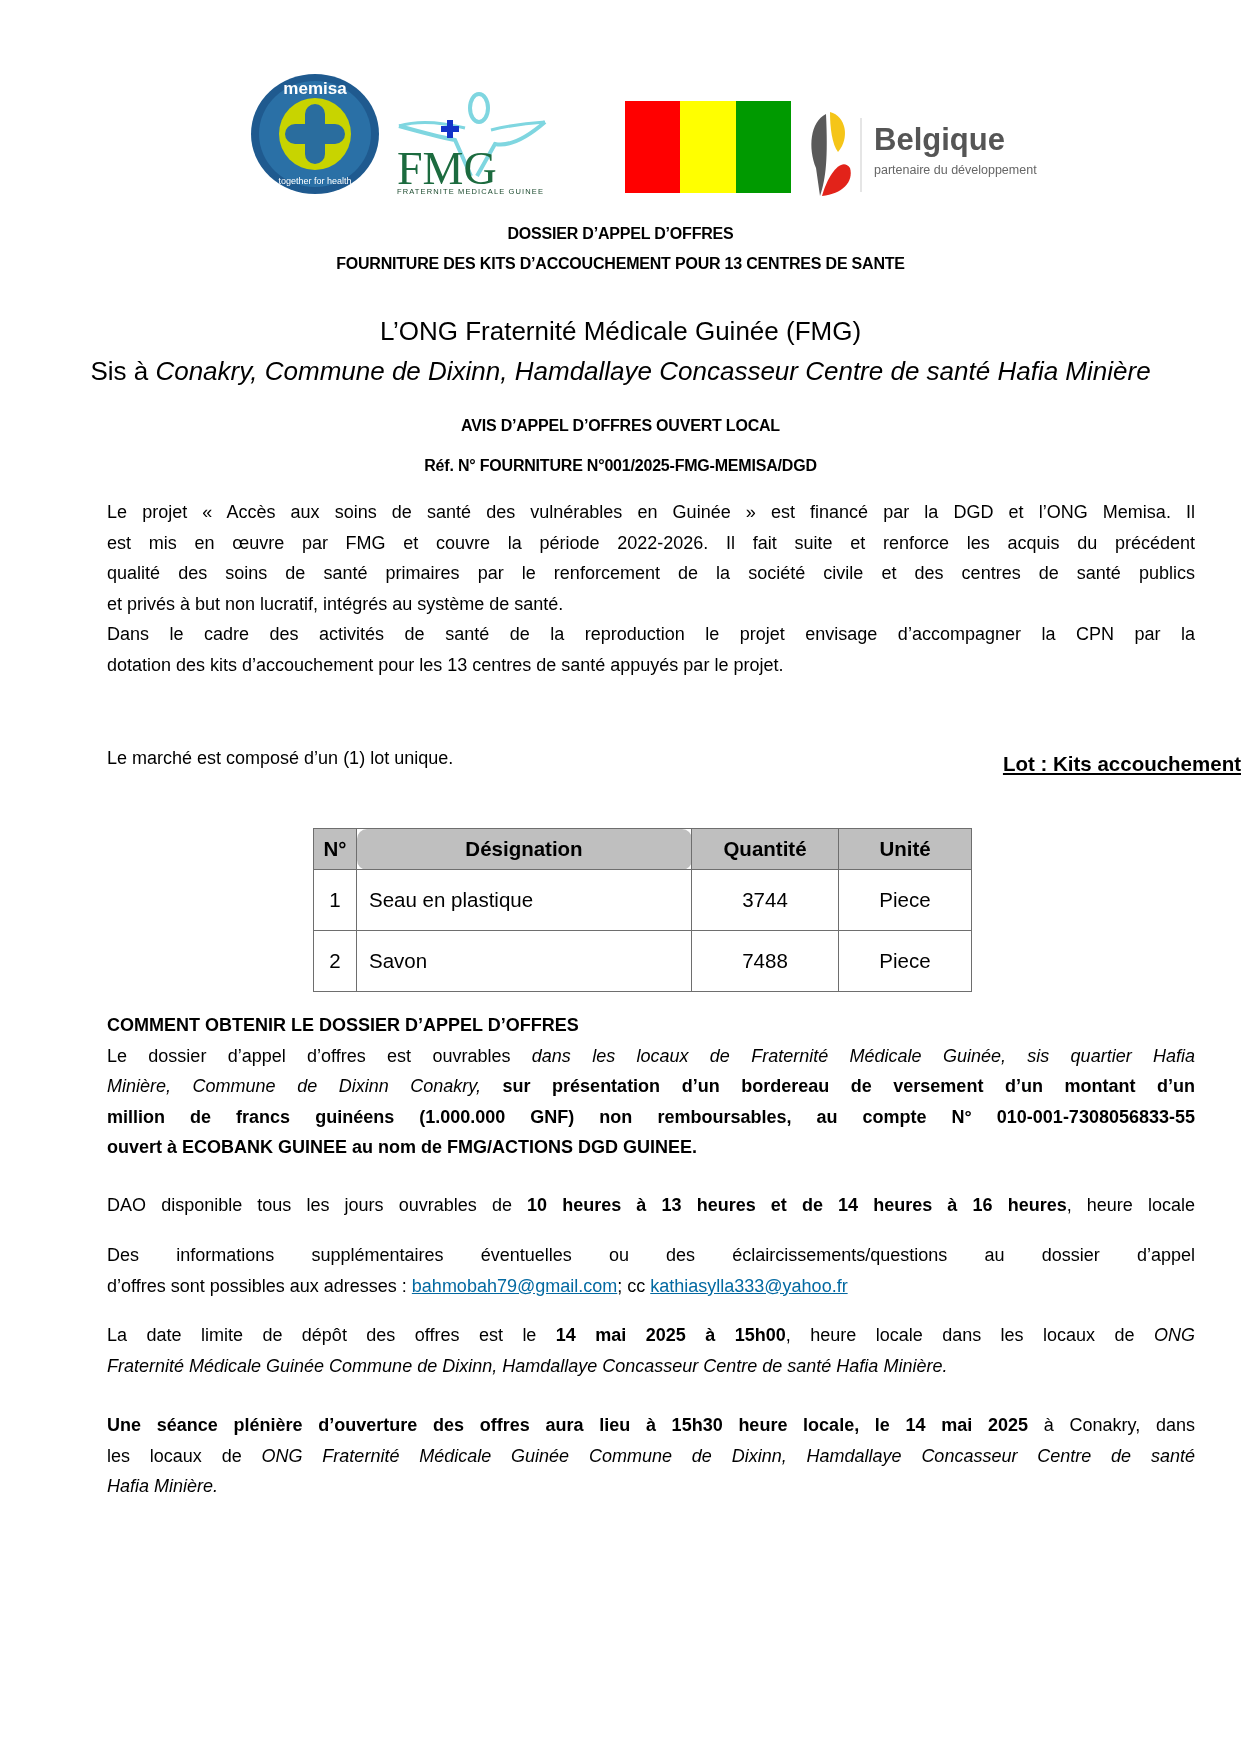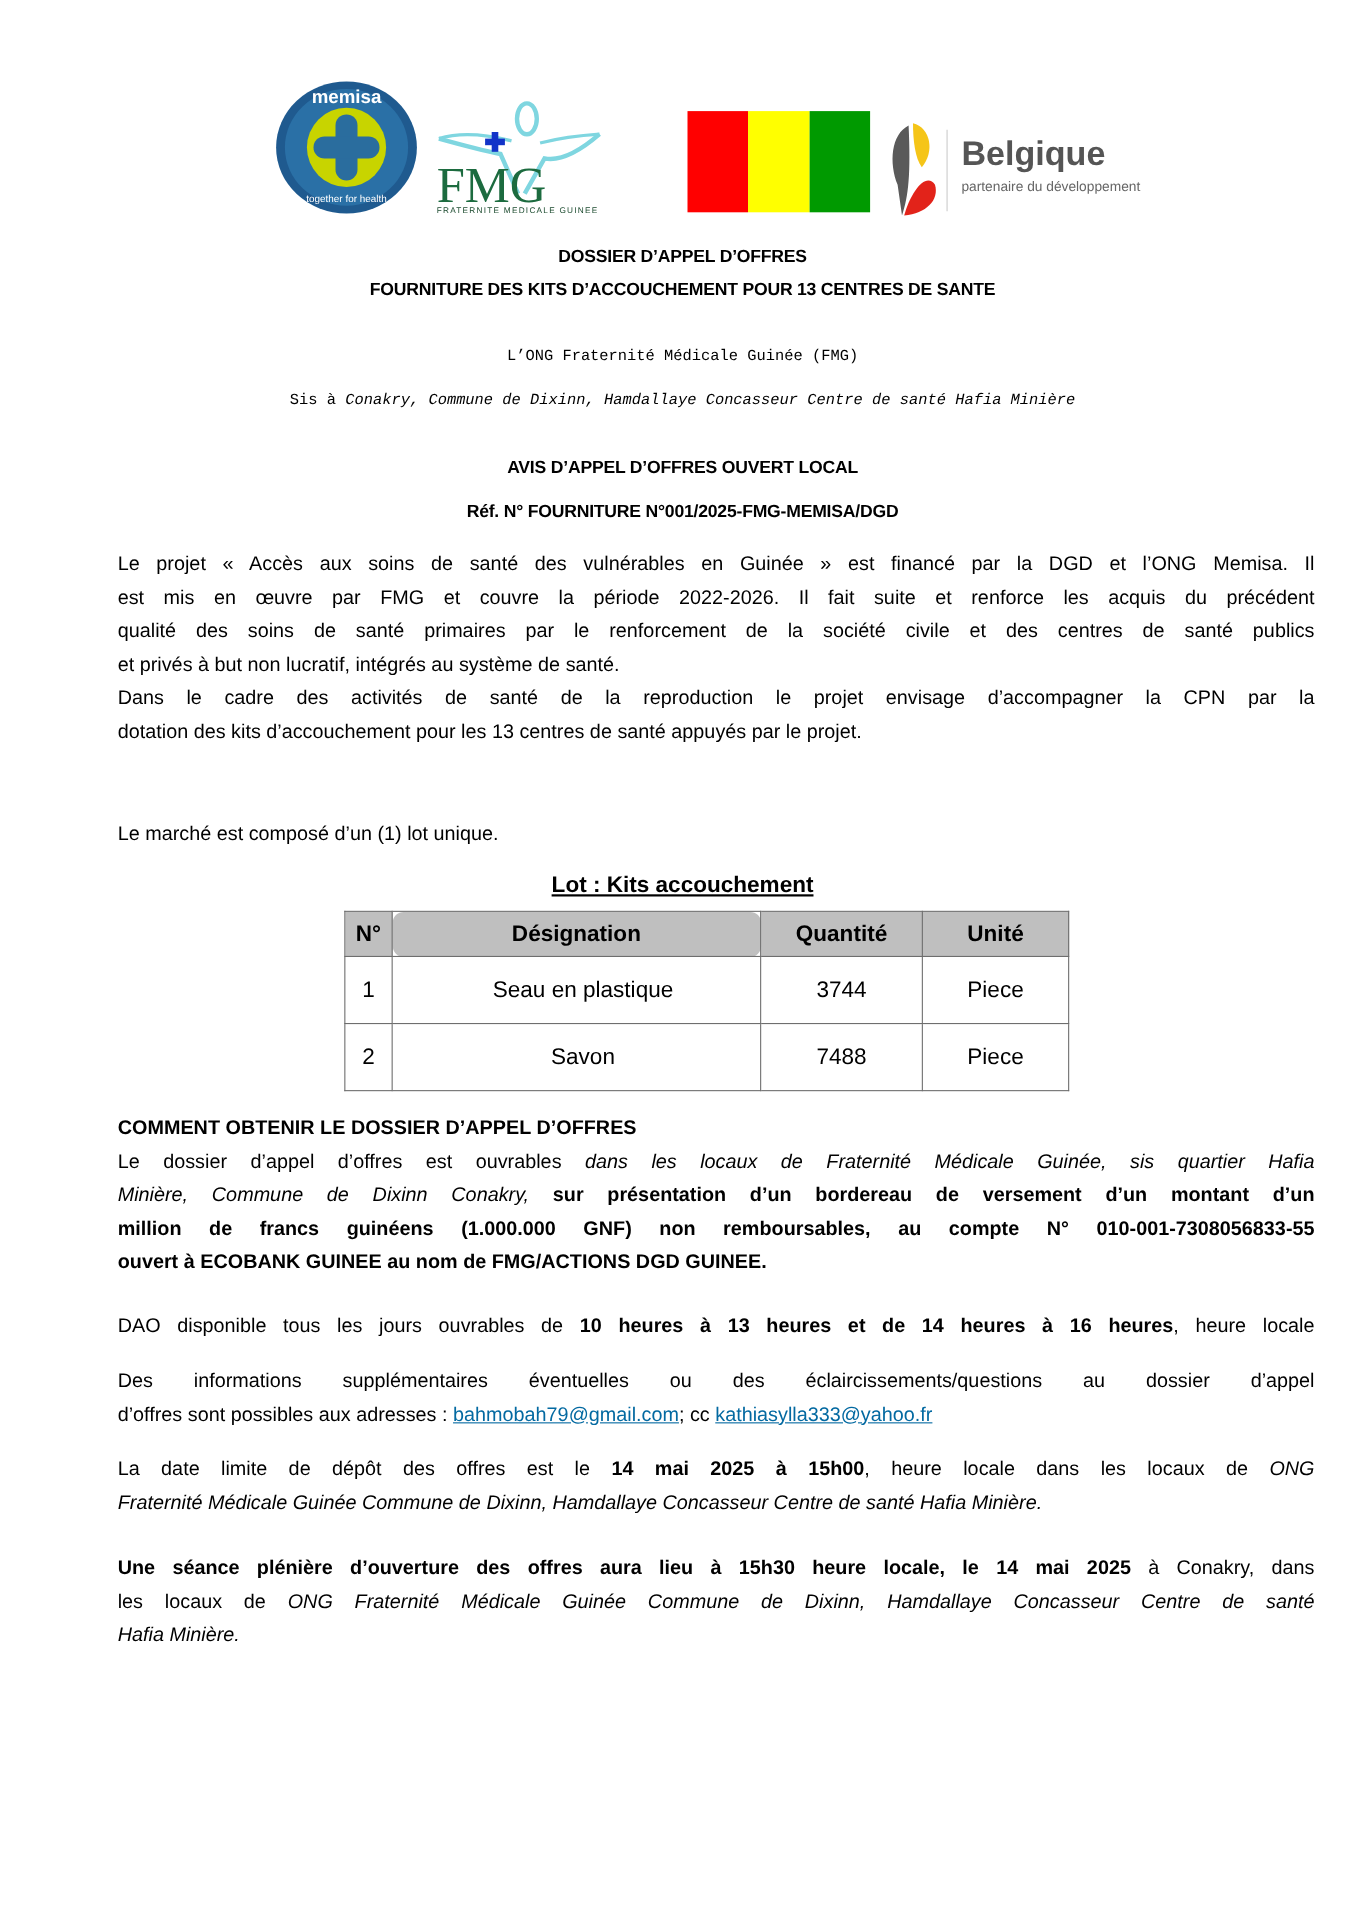--- a/index.html
+++ b/index.html
@@ -12,40 +12,40 @@
   .logo { position: absolute; }
   .memisa { left: 248px; top: 4px; width: 134px; height: 124px; }
   .fmg { left: 395px; top: 20px; width: 152px; height: 108px; }
   .flag { left: 625px; top: 33px; width: 166px; height: 92px; display: flex; }
   .flag div { flex: 1; }
   .belgique { left: 806px; top: 40px; width: 232px; height: 90px; }
 
   .center { position: absolute; left: 0; width: 1241px; text-align: center; }
   .t-bold { font-weight: bold; }
   .t-h { font-size: 16px; letter-spacing: -0.2px; }
-  .t-n { font-size: 14px; font-family: Liberation Mono, monospace; }
+  .t-n { font-size: 26px; }
   .it { font-style: italic; }
   .b { font-weight: bold; }
 
   .body-block { position: absolute; left: 107px; width: 1088px; font-size: 18px; line-height: 30.5px; text-align: justify; }
   .line { display: block; white-space: nowrap; }
   .jl { text-align: justify; text-align-last: justify; white-space: normal; }
 
   a.lnk { color: #0369a1; text-decoration: underline; }
 
   
-  .lot-title { position: absolute; left: 0; width: 1241px; top: 793px; text-align: center; font-weight: bold; font-size: 20.5px; }
+  .lot-title { position: absolute; left: 0; width: 1241px; top: 752px; text-align: right; font-weight: bold; font-size: 20.5px; }
   .lot-title span { text-decoration: underline; }
   table.lot { position: absolute; left: 313px; top: 828px; border-collapse: collapse; font-size: 20.5px; }
   table.lot th, table.lot td { border: 1.5px solid #6e6e6e; padding: 0; }
   table.lot th { background: #bfbfbf; height: 40px; font-weight: bold; }
   table.lot td { height: 60px; }
   .c-no { width: 42px; text-align: center; }
   .c-des { width: 322px; border-radius: 10px; }
-  td.c-des { text-align: center; padding-left: 12px !important; margin-top: 20px; }
+  td.c-des { text-align: left; padding-left: 12px !important; margin-top: 20px; }
   .c-qty { width: 146px; text-align: center; }
   .c-unit { width: 132px; text-align: center; }
 </style>
 </head>
 <body>
 
 <div class="page">
 
   <div class="logos">
     <svg class="logo memisa" viewBox="0 0 134 124">

